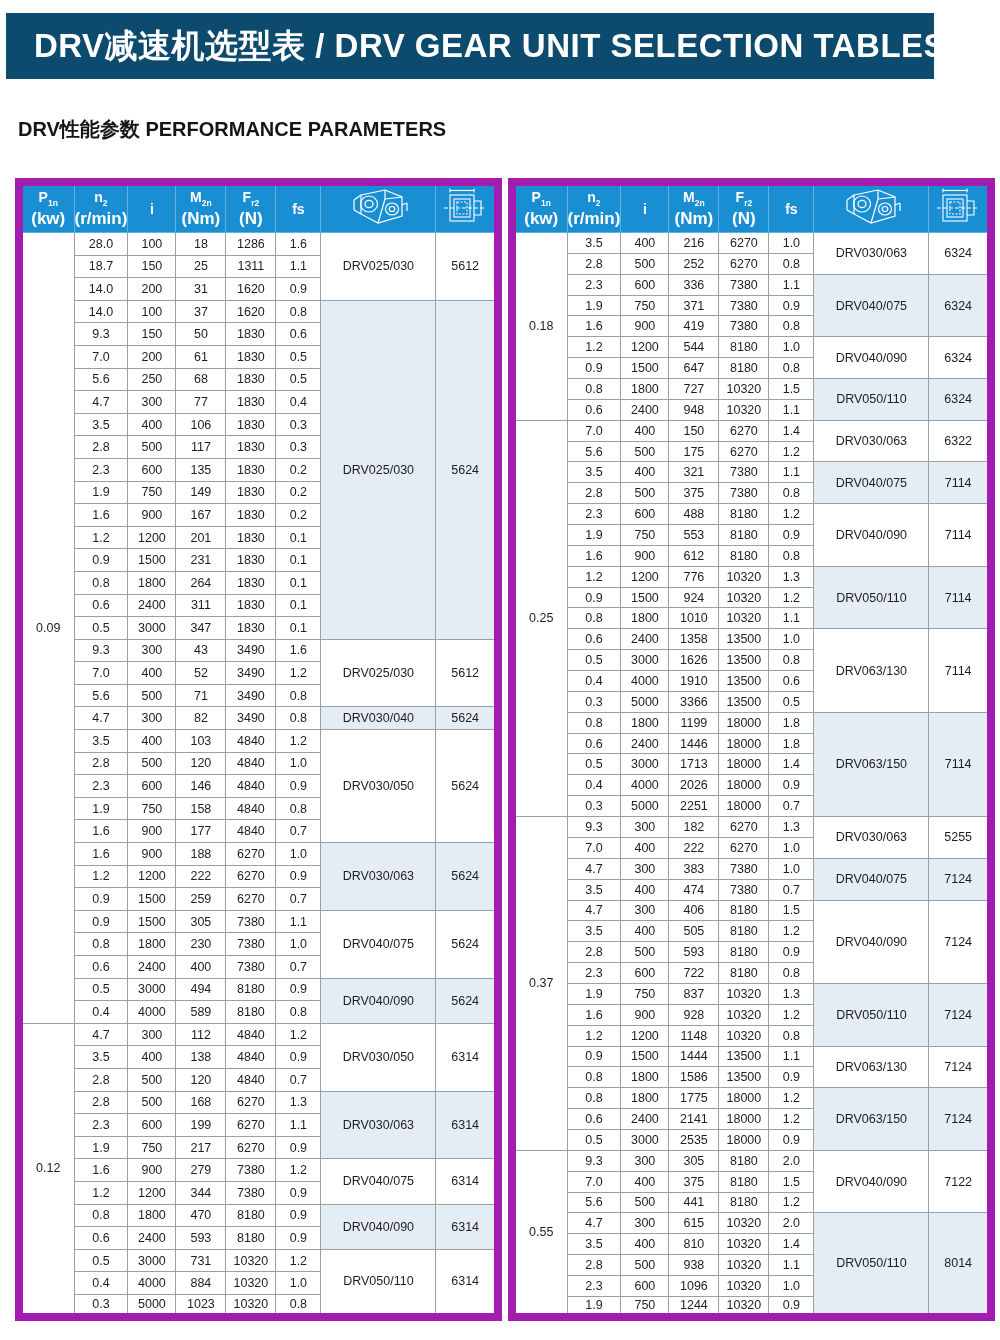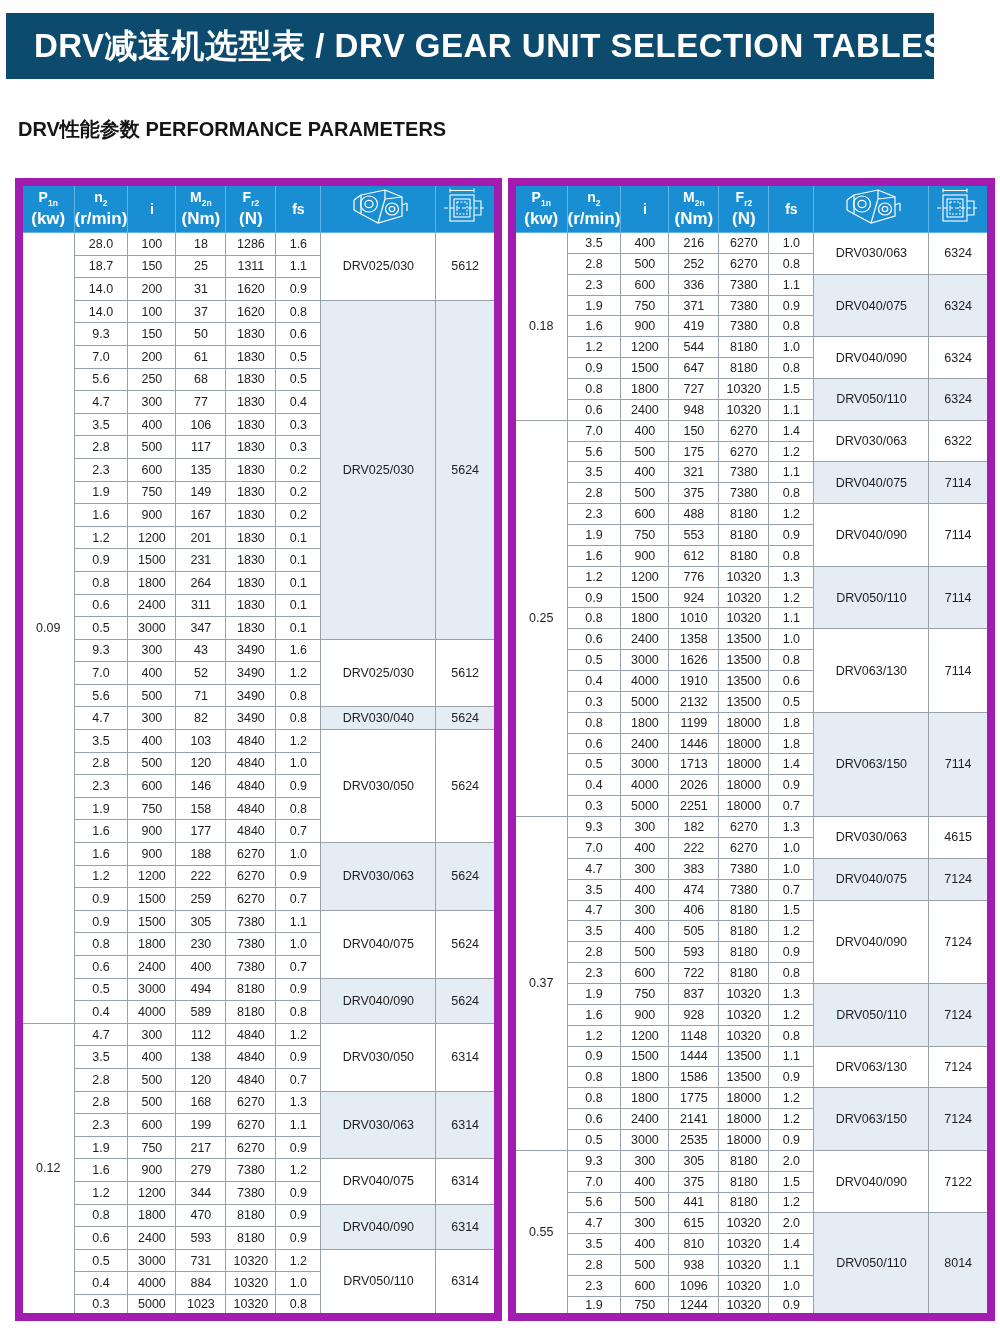--- a/index.html
+++ b/index.html
@@ -719,21 +719,21 @@
         <tr>
           <td>0.4</td>
           <td>4000</td>
           <td>1910</td>
           <td>13500</td>
           <td>0.6</td>
         </tr>
         <tr>
           <td>0.3</td>
           <td>5000</td>
-          <td>2132</td>
+          <td>3366</td>
           <td>13500</td>
           <td>0.5</td>
         </tr>
         <tr>
           <td>0.8</td>
           <td>1800</td>
           <td>1199</td>
           <td>18000</td>
           <td>1.8</td>
           <td rowspan="5" class="model-cell shaded">DRV063/150</td>
@@ -768,21 +768,21 @@
           <td>0.7</td>
         </tr>
         <tr>
           <td rowspan="16" class="power-cell">0.37</td>
           <td>9.3</td>
           <td>300</td>
           <td>182</td>
           <td>6270</td>
           <td>1.3</td>
           <td rowspan="2" class="model-cell">DRV030/063</td>
-          <td rowspan="2" class="dims-cell">4615</td>
+          <td rowspan="2" class="dims-cell">5255</td>
         </tr>
         <tr>
           <td>7.0</td>
           <td>400</td>
           <td>222</td>
           <td>6270</td>
           <td>1.0</td>
         </tr>
         <tr>
           <td>4.7</td>

